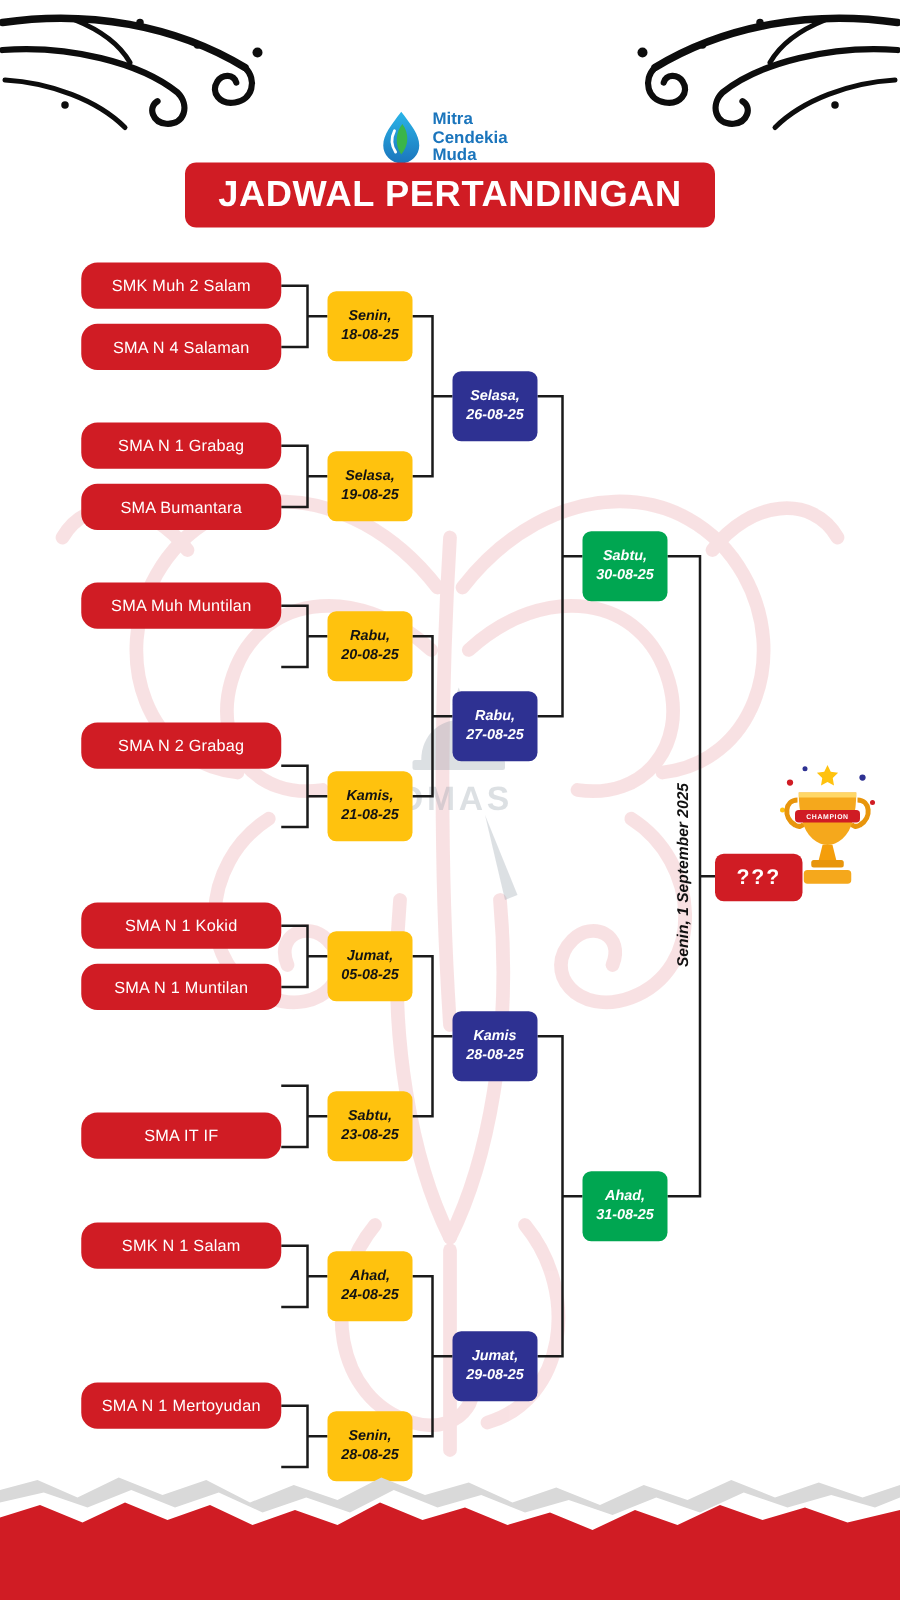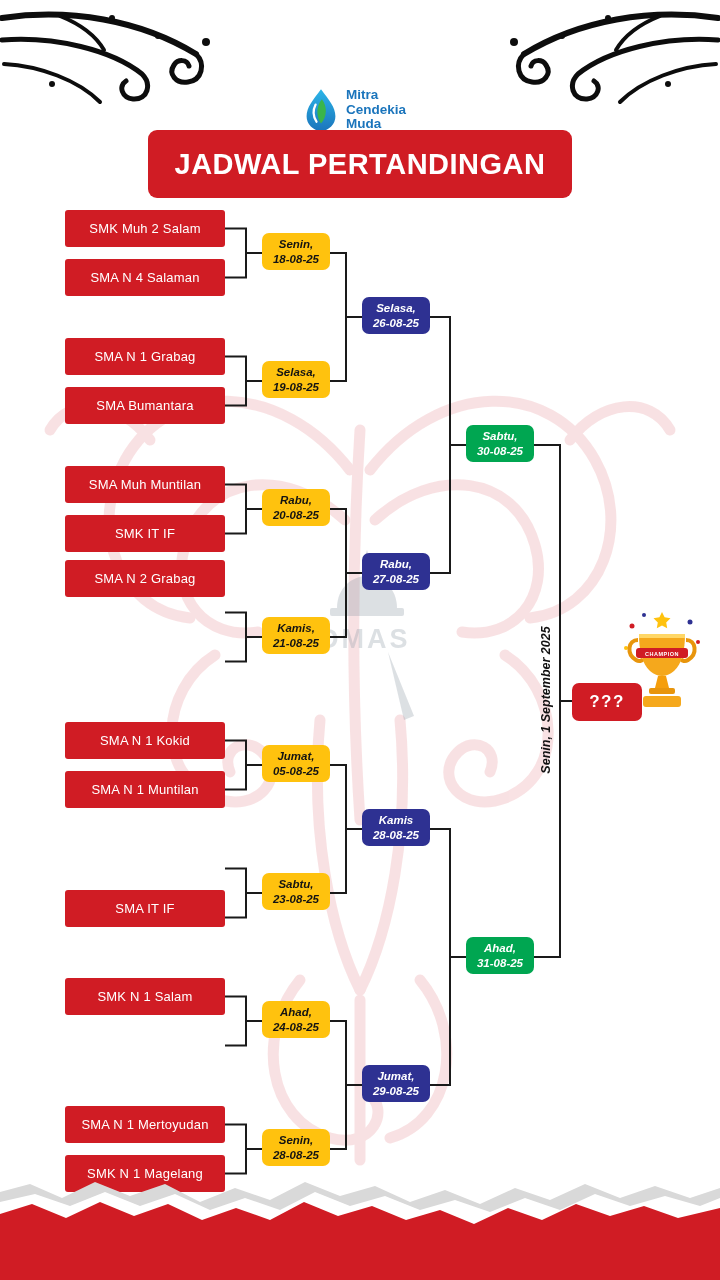--- a/index.html
+++ b/index.html
@@ -9,30 +9,30 @@
   .flourish{position:absolute;top:6px;width:215px;height:105px;z-index:2;}
   .fl-left{left:0;}
   .fl-right{right:0;transform:scaleX(-1);}
   .garuda{position:absolute;left:0;top:0;width:720px;height:1280px;z-index:0;}
   .emblem{position:absolute;left:292px;top:548px;width:150px;height:200px;opacity:.30;z-index:0;}
   .torn{position:absolute;left:0;bottom:0;width:720px;height:140px;z-index:5;}
   
   .logo{position:absolute;left:303px;top:44px;display:flex;align-items:center;gap:7px;z-index:2;margin-top:44px;}
   .logo-text{color:#1b75bc;font-weight:700;font-size:13.5px;line-height:1.08;}
   .logo-text span{display:block;}
-  .title-banner{position:absolute;left:148px;top:130px;width:424px;height:68px;background:var(--red);
+  .title-banner{position:absolute;left:148px;top:130px;width:424px;height:52px;background:var(--red);
         border-radius:9px;display:flex;align-items:center;justify-content:center;z-index:2;}
   .title-banner span{color:#fff;font-weight:800;font-size:29px;letter-spacing:.5px;}
   
   :root{--red:#d01c24;--yellow:#ffc20e;--blue:#2e3192;--green:#00a651;}
   .lines{position:absolute;left:0;top:0;width:720px;height:1280px;z-index:1;}
   .team{position:absolute;left:65px;width:160px;height:37px;background:var(--red);color:#fff;
-        border-radius:3px;display:flex;align-items:center;justify-content:center;
+        border-radius:13px;display:flex;align-items:center;justify-content:center;
         font-size:13px;font-weight:500;letter-spacing:.2px;z-index:3;text-align:center;}
-  .match{position:absolute;width:68px;height:37px;border-radius:7px;display:flex;flex-direction:column;
+  .match{position:absolute;width:68px;height:56px;border-radius:7px;display:flex;flex-direction:column;
         align-items:center;justify-content:center;font-style:italic;font-weight:600;font-size:11.5px;
         line-height:1.3;z-index:3;text-align:center;}
   .r1{left:262px;background:var(--yellow);color:#131313;}
   .r2{left:362px;background:var(--blue);color:#fff;}
   .sf{left:466px;background:var(--green);color:#fff;}
   .final-box{position:absolute;left:572px;top:683px;width:70px;height:38px;background:var(--red);
         color:#fff;border-radius:7px;display:flex;align-items:center;justify-content:center;
         font-weight:800;font-size:17px;letter-spacing:1.5px;z-index:3;}
   .final-label{position:absolute;left:461px;top:693px;width:170px;text-align:center;
         transform:rotate(-90deg);font-style:italic;font-weight:700;font-size:12.5px;color:#111;z-index:3;}
@@ -140,28 +140,26 @@
       M430 317 H450 V573 H430 M450 445 H466
       M430 829 H450 V1085 H430 M450 957 H466
       M534 445 H560 V957 H534 M560 701 H572"></path>
   </svg>
 
   <div class="team" style="top:210px">SMK Muh 2 Salam</div>
   <div class="team" style="top:259px">SMA N 4 Salaman</div>
   <div class="team" style="top:338px">SMA N 1 Grabag</div>
   <div class="team" style="top:466px">SMA Muh Muntilan</div>
   <div class="team" style="top:387px">SMA Bumantara</div>
-  <div class="team" style="top:515px">SMK IT IF</div>
-  <div class="team" style="top:560px">SMA N 2 Grabag</div>
+  <div class="team" style="top:578px">SMA N 2 Grabag</div>
   <div class="team" style="top:722px">SMA N 1 Kokid</div>
   <div class="team" style="top:771px">SMA N 1 Muntilan</div>
   <div class="team" style="top:890px">SMA IT IF</div>
   <div class="team" style="top:978px">SMK N 1 Salam</div>
   <div class="team" style="top:1106px">SMA N 1 Mertoyudan</div>
-  <div class="team" style="top:1155px">SMK N 1 Magelang</div>
 
   <div class="match r1" style="top:233px">
     <span>Senin,</span>
     <span>18-08-25</span>
     </div>
   <div class="match r1" style="top:361px">
     <span>Selasa,</span>
     <span>19-08-25</span>
     </div>
   <div class="match r1" style="top:489px">

